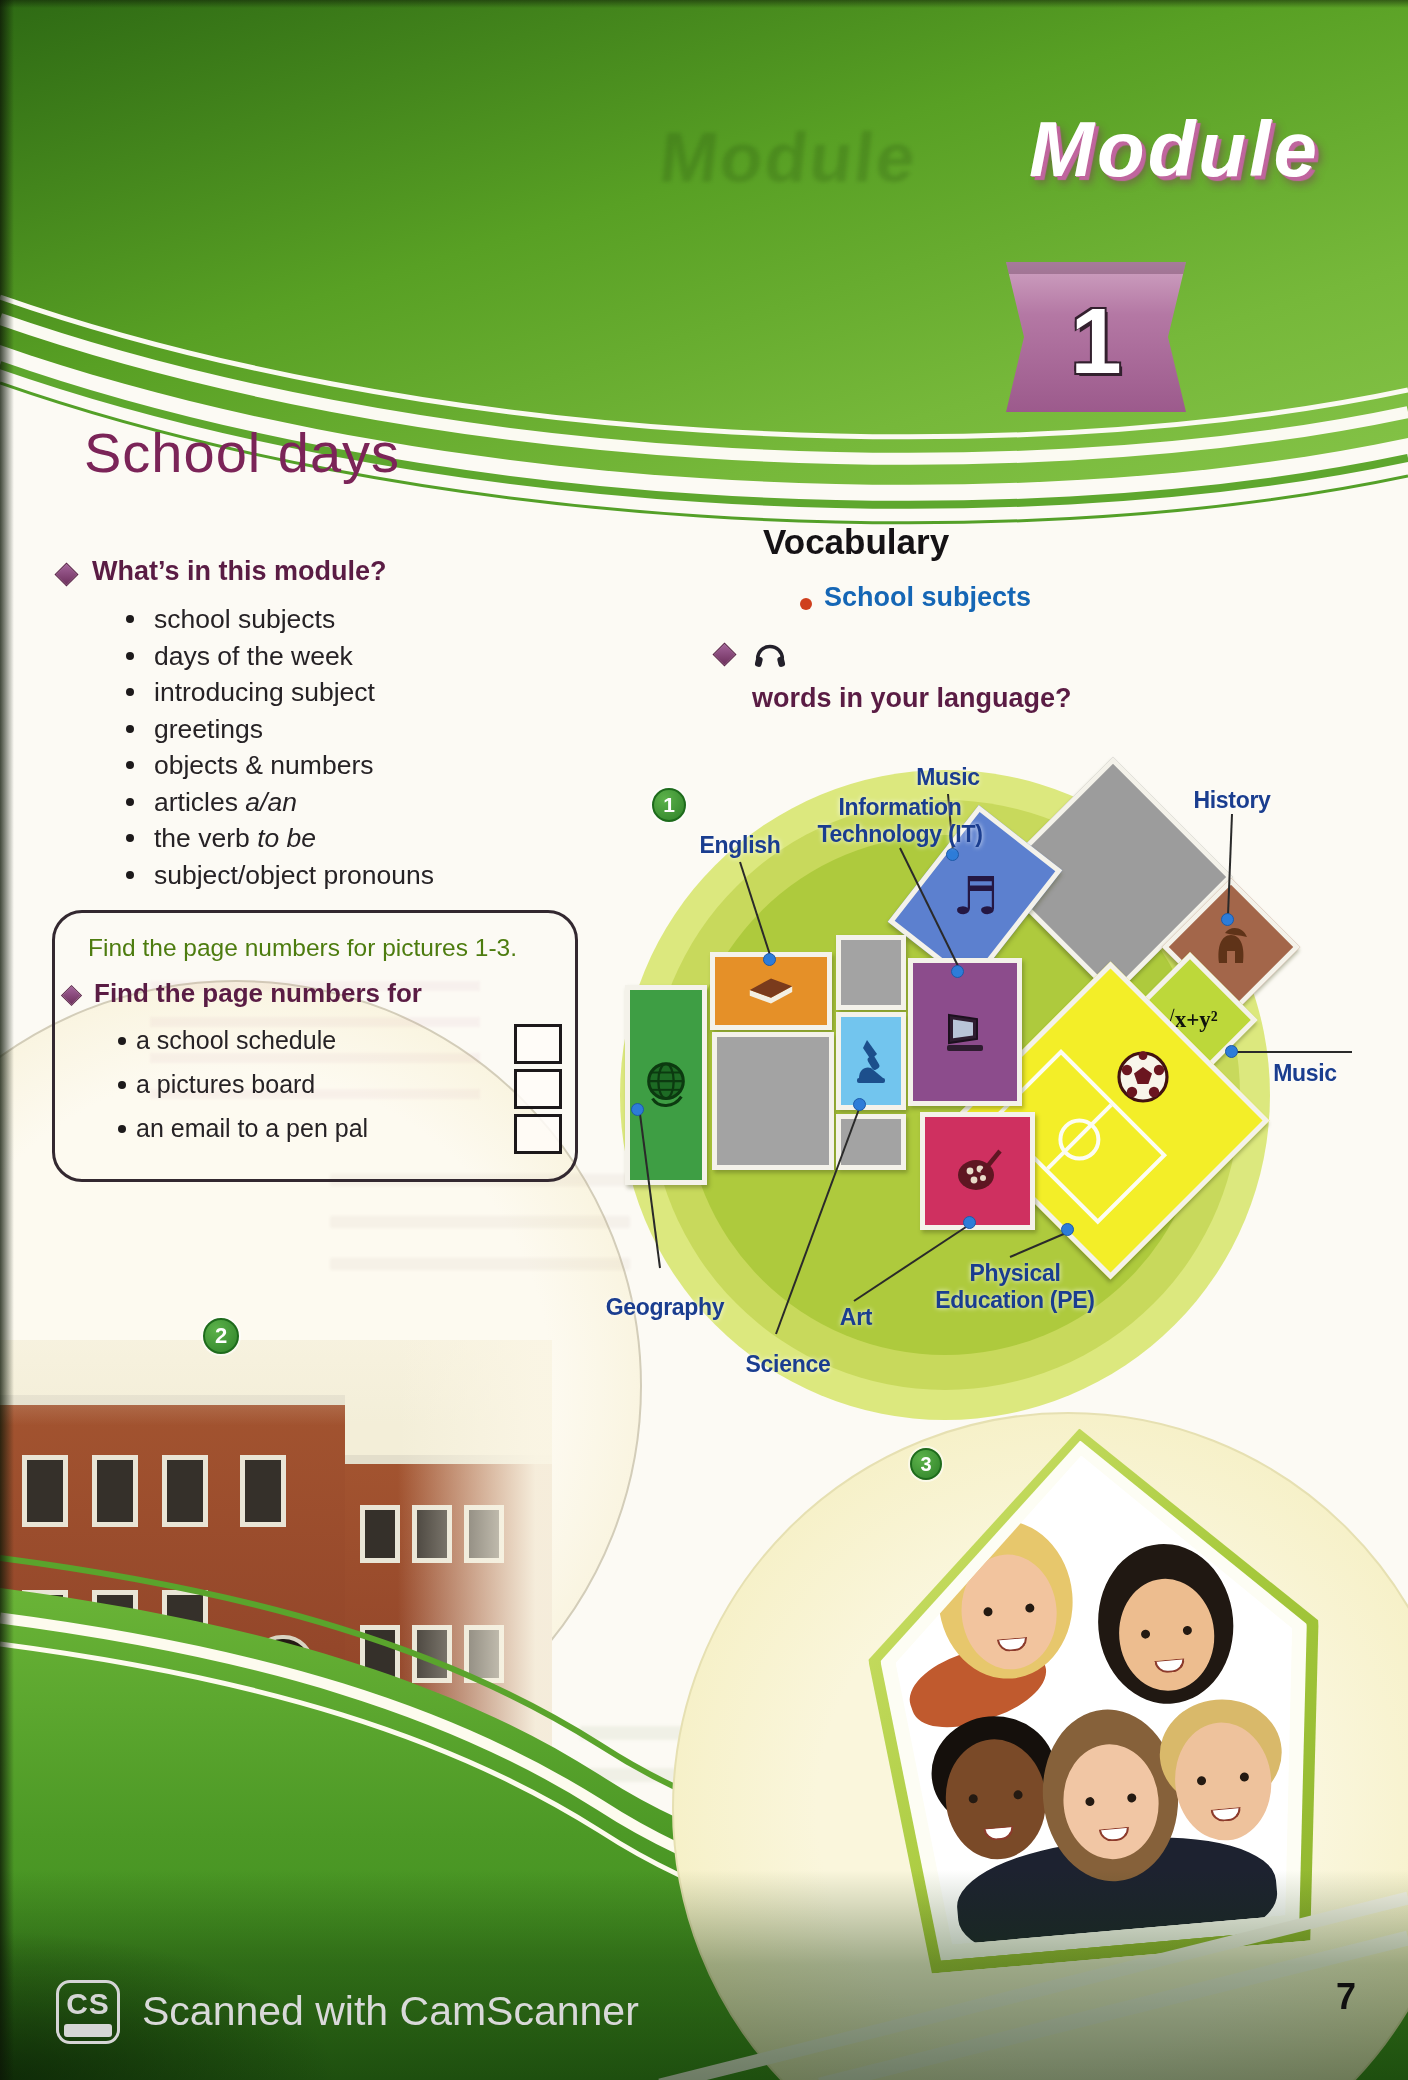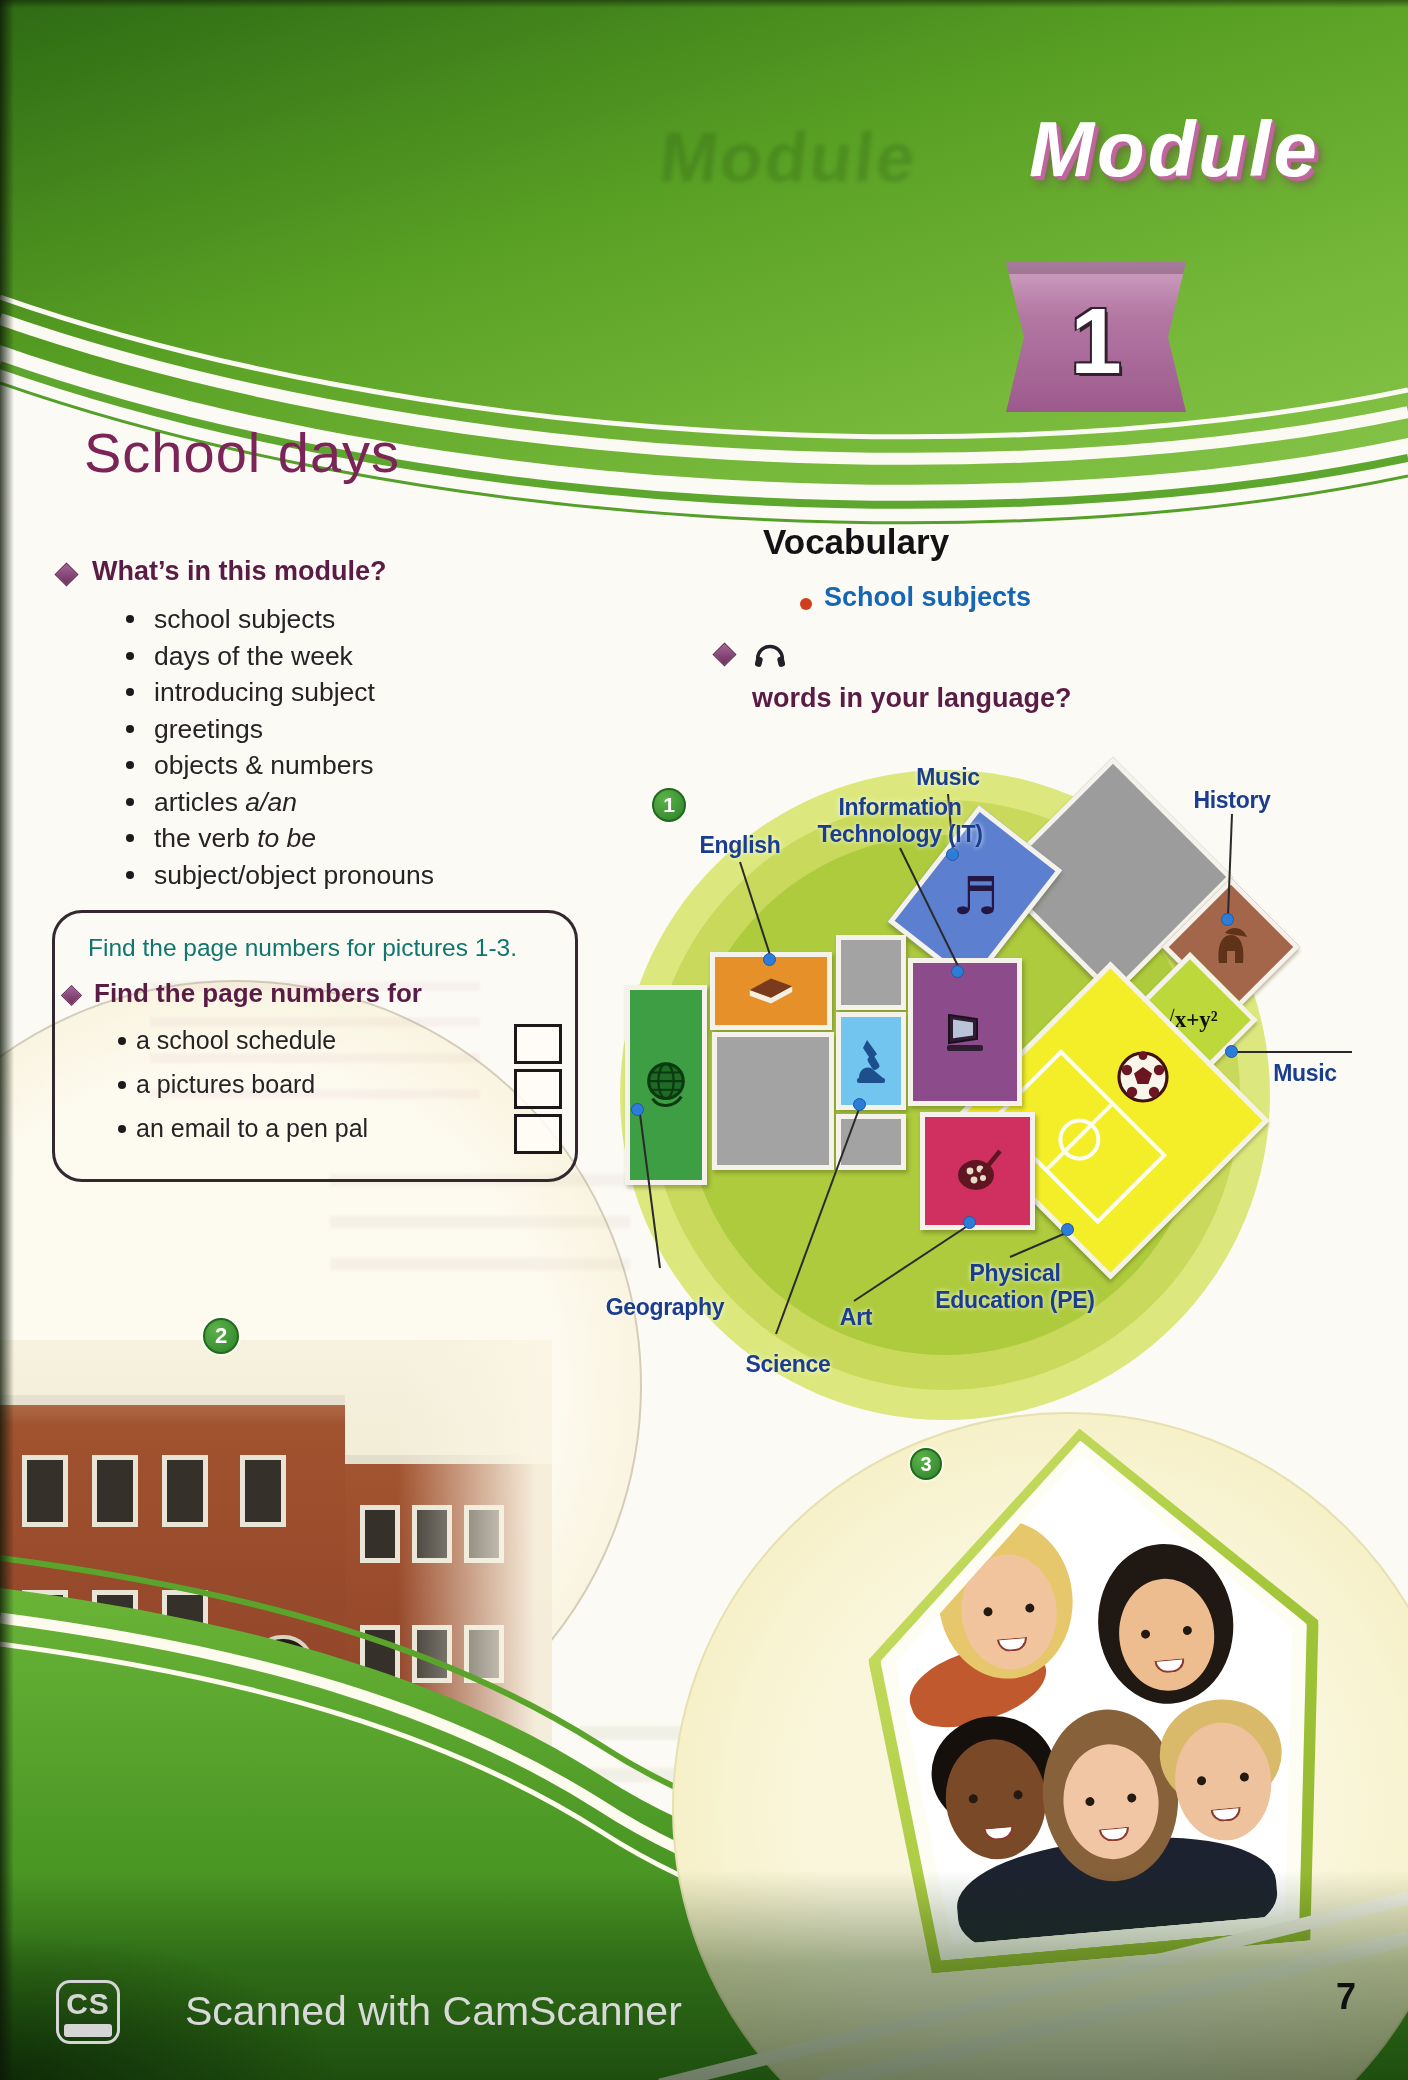--- a/index.html
+++ b/index.html
@@ -36,21 +36,21 @@
   .topic-list { position:absolute; left:124px; top:604px; z-index:4; list-style:none; }
   .topic-list li { position:relative; padding-left:30px; height:36.5px;
     font-size:26.5px; color:#262225; }
   .topic-list li .dot, .find-items li .dot { position:absolute; left:2px; top:11px;
     width:8px; height:8px; border-radius:50%; background:#1d1a1b; }
   .topic-list em, .find-items em { font-style:italic; }
 
   .find-box { position:absolute; left:52px; top:910px; width:526px; height:272px; z-index:4;
     border:3px solid #332830; border-radius:30px; }
   .find-intro { position:absolute; left:88px; top:934px; z-index:5;
-    font-size:24.5px; color:#0f766e; }
+    font-size:24.5px; color:#4d7c0f; }
   .h-find { position:absolute; left:94px; top:978px; z-index:5;
     font-size:26px; font-weight:bold; color:#5a1c44; }
   .find-items { position:absolute; left:116px; top:1026px; z-index:5; list-style:none; }
   .find-items li { position:relative; padding-left:20px; height:44px;
     font-size:25px; color:#262225; }
   .answer-box { position:absolute; width:48px; height:40px; z-index:5;
     border:3px solid #1c181a; background:rgba(255,252,248,.85); }
 
   
   .h-vocab { position:absolute; left:763px; top:522px; z-index:4;
@@ -140,21 +140,21 @@
     background:radial-gradient(ellipse at 0% 100%,rgba(4,18,2,.6),rgba(4,18,2,0) 70%); }
 
   
   .cs-logo { position:absolute; left:56px; top:1980px; width:64px; height:64px; z-index:8;
     border:3.5px solid #d5d5d5; border-radius:14px; }
   .cs-logo .cs-text { position:absolute; left:0; right:0; top:4px; text-align:center;
     font-size:30px; font-weight:bold; color:#d5d5d5; letter-spacing:1px; }
   .cs-logo .cs-bar { position:absolute; left:5px; right:5px; bottom:4px; height:13px;
     background:#d5d5d5; border-radius:3px; }
   .watermark { position:absolute; left:142px; top:1988px; z-index:8;
-    font-size:41px; color:#d9d9d9;margin-left:43px; }
+    font-size:41px; color:#d9d9d9; }
   .page-number { position:absolute; left:1336px; top:1976px; z-index:8;
     font-size:36px; font-weight:bold; color:#101010; }
 
   
   .edge-left { position:absolute; left:0; top:0; width:14px; height:2080px; z-index:9;
     background:linear-gradient(90deg,rgba(12,22,6,.78),rgba(12,22,6,0)); }
   .edge-top { position:absolute; left:0; top:0; width:1408px; height:8px; z-index:9;
     background:linear-gradient(180deg,rgba(12,22,6,.5),rgba(12,22,6,0)); }
   .smudge { position:absolute; z-index:2; filter:blur(1.5px); }
 </style>

